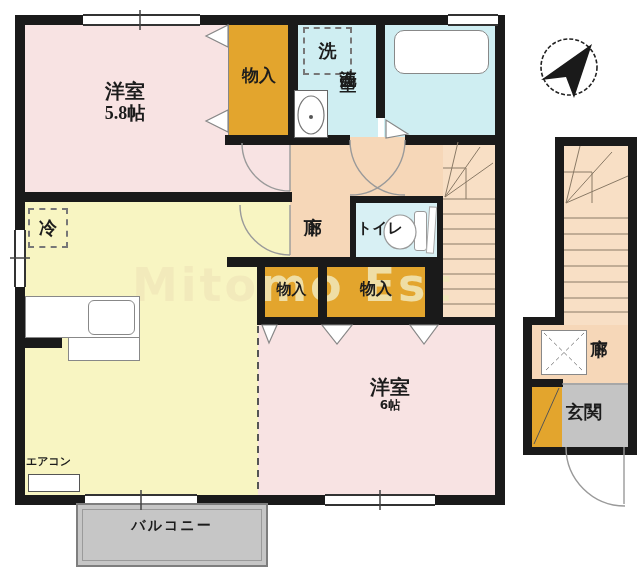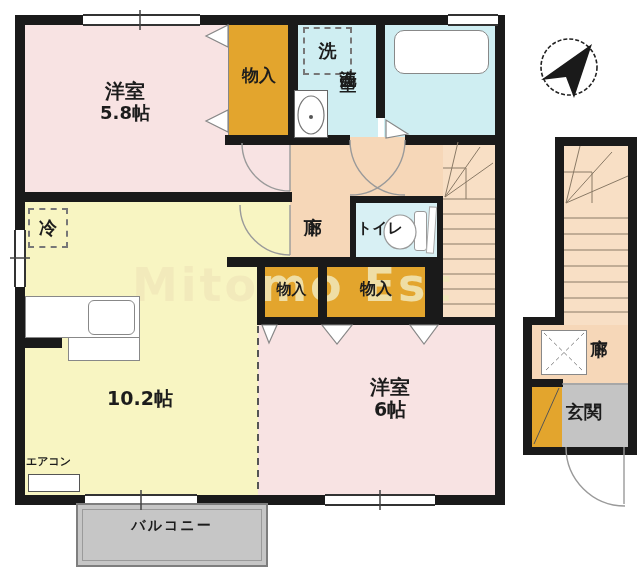--- a/index.html
+++ b/index.html
@@ -199,33 +199,32 @@
     <line x1="534" y1="444" x2="559" y2="388" stroke="#555" stroke-width="1"></line>
 
     <g>
       <circle cx="569" cy="67" r="28" fill="#fff" stroke="#222" stroke-width="1.6" stroke-dasharray="4 2"></circle>
       <polygon points="592,44 541,80 566,77 574,98" fill="#1a1a1a"></polygon>
     </g>
   </svg>
 
   <div class="lbl center" style="left:70px;top:80px;width:110px;font-size:20px;">
     <div>洋室</div>
-    <div style="font-size:18px;">5.8帖</div>
+    <div style="font-size:18px;font-family:Liberation Serif, serif;">5.8帖</div>
   </div>
   <div class="lbl center" style="left:230px;top:66px;width:58px;font-size:17px;">物入</div>
   <div class="lbl vtext" style="left:338px;top:56px;font-size:17px;">洗面室</div>
   <div class="lbl vtext" style="left:302px;top:203px;font-size:18px;">廊下</div>
   <div class="lbl" style="left:357px;top:220px;font-size:15px;">トイレ</div>
   <div class="lbl center" style="left:265px;top:281px;width:53px;font-size:15px;">物入</div>
   <div class="lbl center" style="left:327px;top:280px;width:98px;font-size:16px;">物入</div>
   <div class="lbl center" style="left:75px;top:388px;width:130px;font-size:22px;">
-    <div style="font-size:19px;">10.2帖</div>
   </div>
   <div class="lbl" style="left:26px;top:456px;font-size:11px;">エアコン</div>
   <div class="lbl center" style="left:330px;top:376px;width:120px;font-size:20px;">
     <div>洋室</div>
-    <div style="font-size:19px;">6帖</div>
+    <div style="font-size:12px;">6帖</div>
   </div>
   <div class="lbl center" style="left:92px;top:517px;width:160px;font-size:14px;letter-spacing:2px;">バルコニー</div>
   <div class="lbl vtext" style="left:589px;top:326px;font-size:17px;">廊下</div>
   <div class="lbl" style="left:566px;top:402px;font-size:18px;">玄関</div>
 
 </div>
 
 </body></html>

